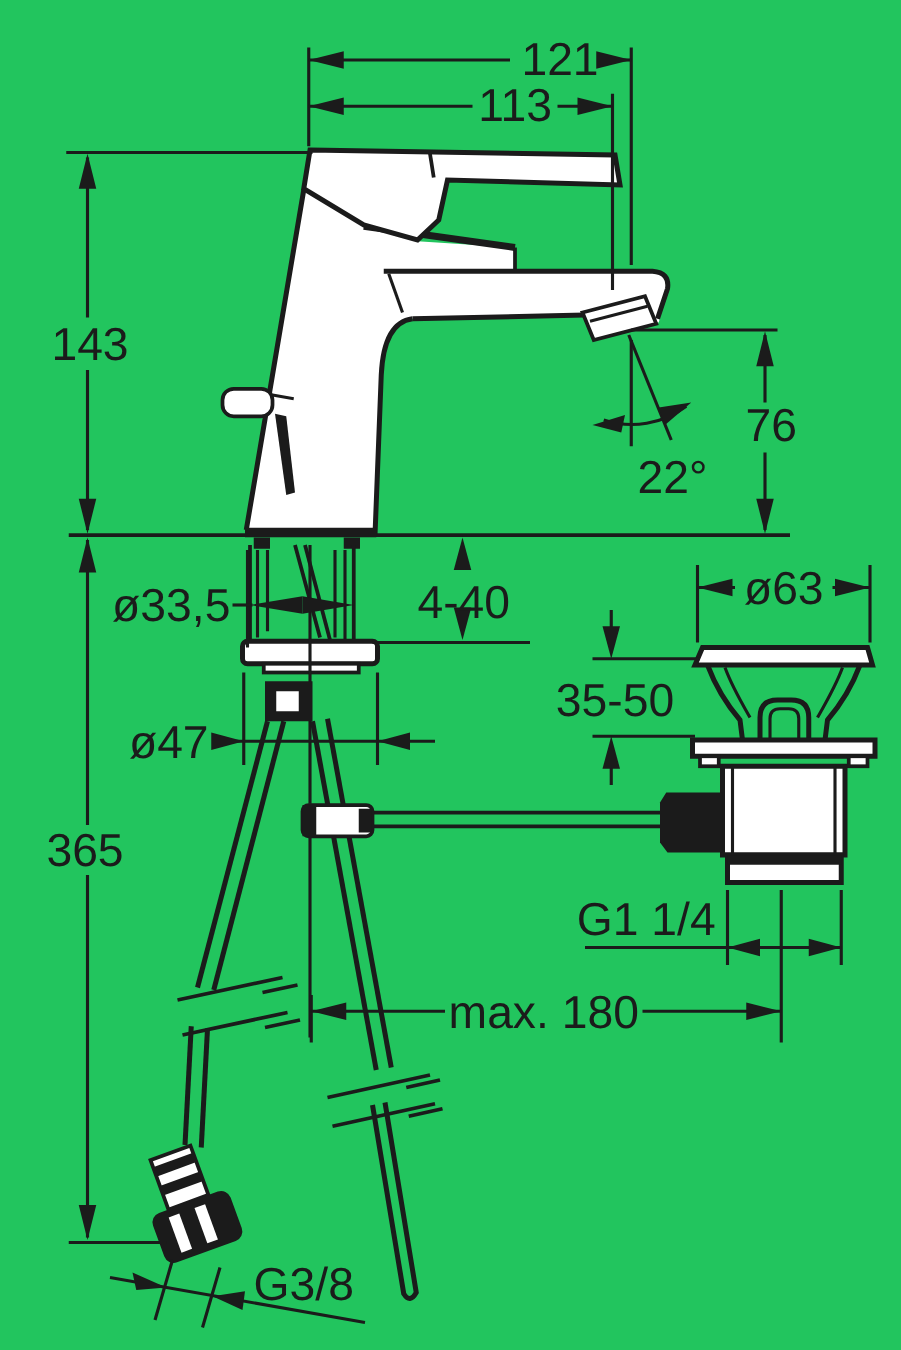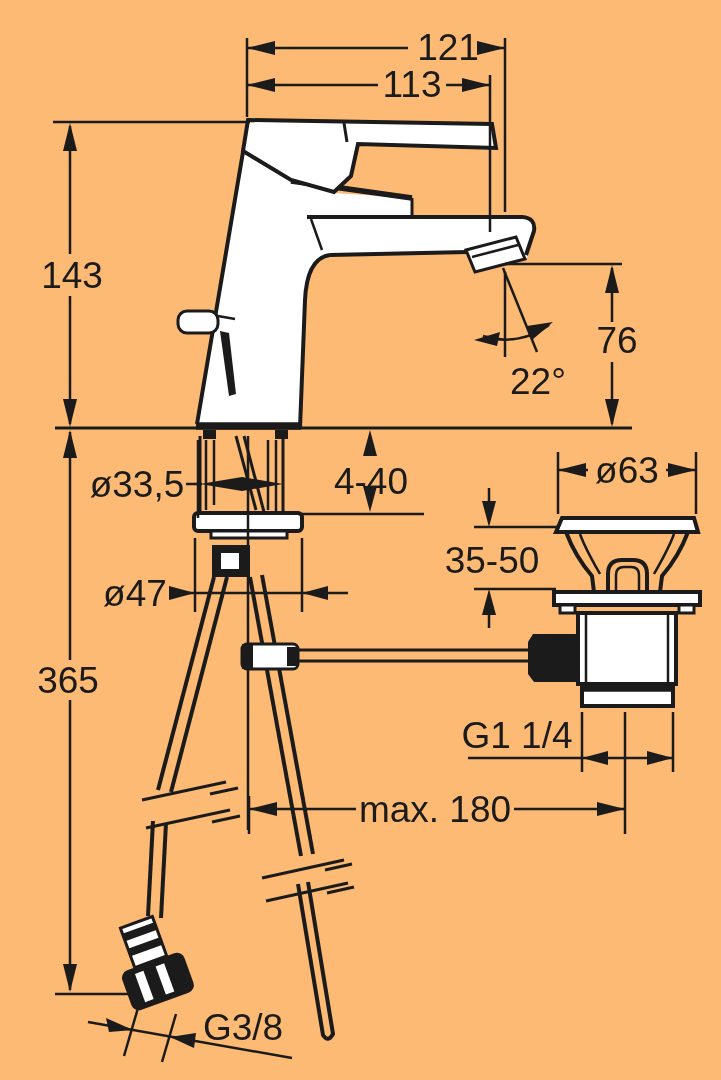--- a/index.html
+++ b/index.html
@@ -1,16 +1,16 @@
 <!DOCTYPE html>
 <html><head>
 <meta charset="utf-8">
 <style>
   html,body{margin:0;padding:0;background:#ffffff;}
-  .stage{width:721px;height:1080px;margin:0 auto;background:#fdba74;position:relative;}
+  .stage{width:721px;height:1080px;margin:0 auto;background:#22c55e;position:relative;}
   svg{display:block;}
   text{font-family:"Liberation Sans","DejaVu Sans",sans-serif;font-size:37px;fill:#1b1b1b;}
   .ink{stroke:#1b1b1b;fill:none;}
   .w2{stroke-width:2.5;}
   .w3{stroke-width:3;}
   .w4{stroke-width:4;}
   .w5{stroke-width:5.5;}
   .w7{stroke-width:7.5;}
   .fill{fill:#1b1b1b;stroke:none;}
   .white{fill:#ffffff;stroke:none;}

